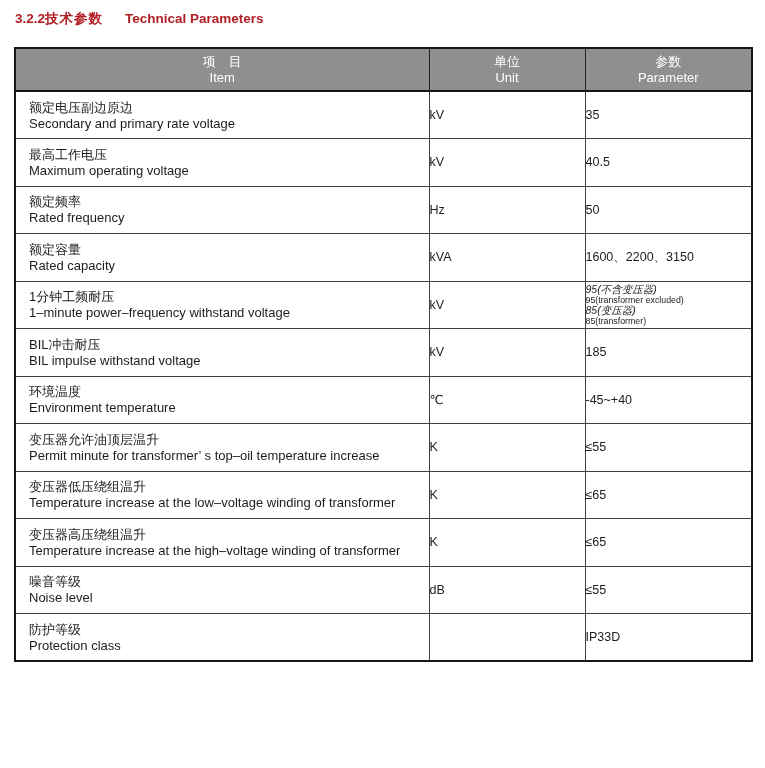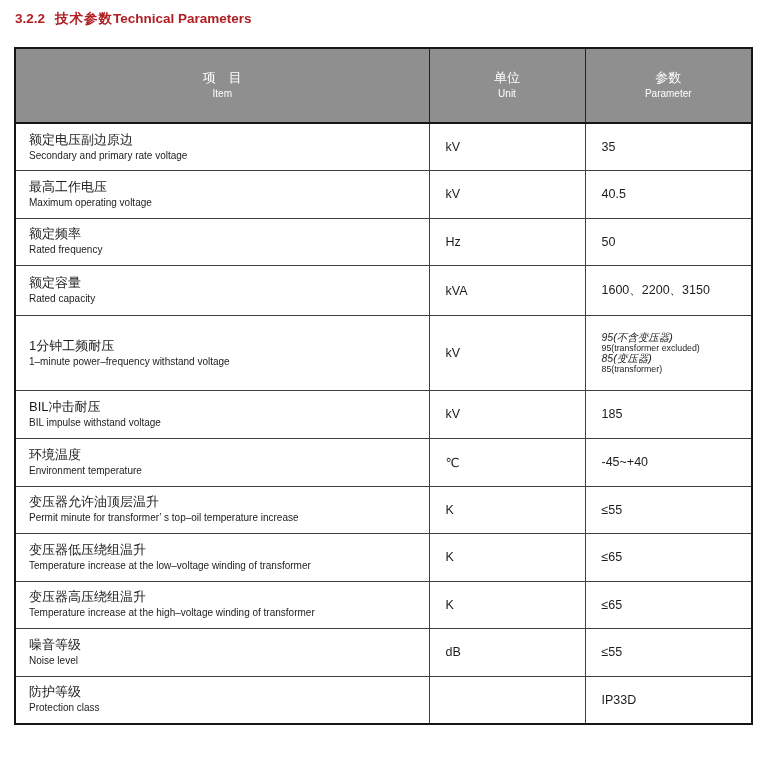--- a/index.html
+++ b/index.html
@@ -18,55 +18,55 @@
   }
   .doc-title {
     position: absolute;
     left: 15px;
     top: 10px;
     font-size: 13.5px;
     font-weight: bold;
     color: #b01e24;
     white-space: nowrap;
   }
-  .doc-title .t-num { margin-right: 10px; }
-  .doc-title .t-zh  { letter-spacing: 1px; }
+  .doc-title .t-num { margin-right: 0; }
+  .doc-title .t-zh  { margin-right: 22px; letter-spacing: 1px; }
   .spec-table {
     position: absolute;
     left: 14px;
     top: 47px;
     width: 737px;
     border-collapse: collapse;
     table-layout: fixed;
     border: 2.5px solid #161616;
   }
   .spec-table th, .spec-table td {
     border: 1px solid #3f3f3f;
-    padding: 16px;
+    padding: 0;
     vertical-align: middle;
   }
   .spec-table thead th {
     background: #8f8f8f;
     color: #ffffff;
     font-weight: normal;
     font-size: 12px;
     height: 41px;
     text-align: center;
     line-height: 16px;
     border: 1.5px solid #222222;
     border-bottom: 2px solid #161616;
   }
   .spec-table tbody tr { height: 47.5px; }
   td.c-item {
     text-align: left;
     padding: 4px 6px 4px 13px;
     margin-top: 44px;
   }
   .zh-line { display: block; font-size: 13px;   line-height: 17px; }
-  .en-line { display: block; font-size: 10px; line-height: 16px; }
+  .en-line { display: block; font-size: 13px; line-height: 16px; }
   td.c-unit, td.c-param {
     text-align: left;
     font-size: 12.5px;
   }
   .pm-zh { display: block; font-size: 10.5px; line-height: 11px; font-style: italic; }
   .pm-en { display: block; font-size: 8.8px;  line-height: 10px; }
 </style>
 </head>
 <body>
 

